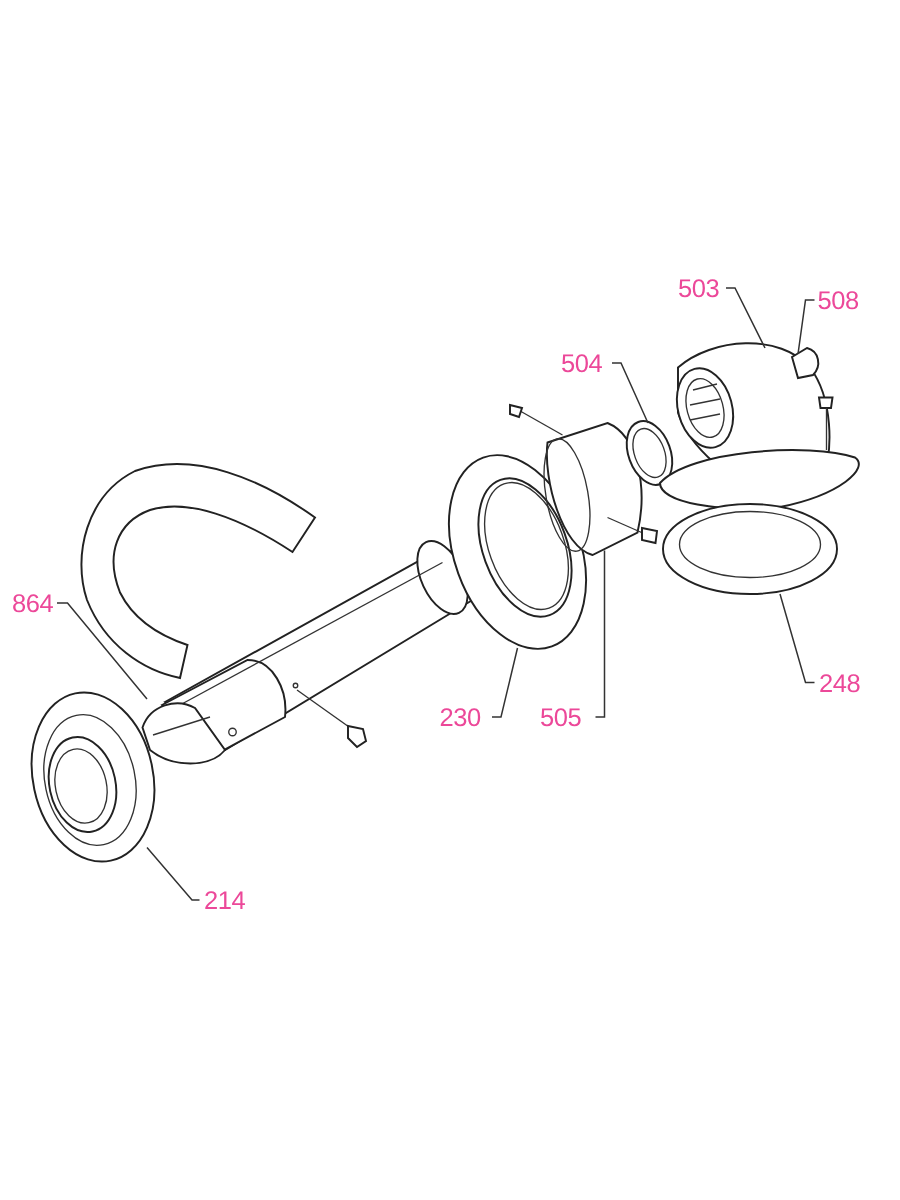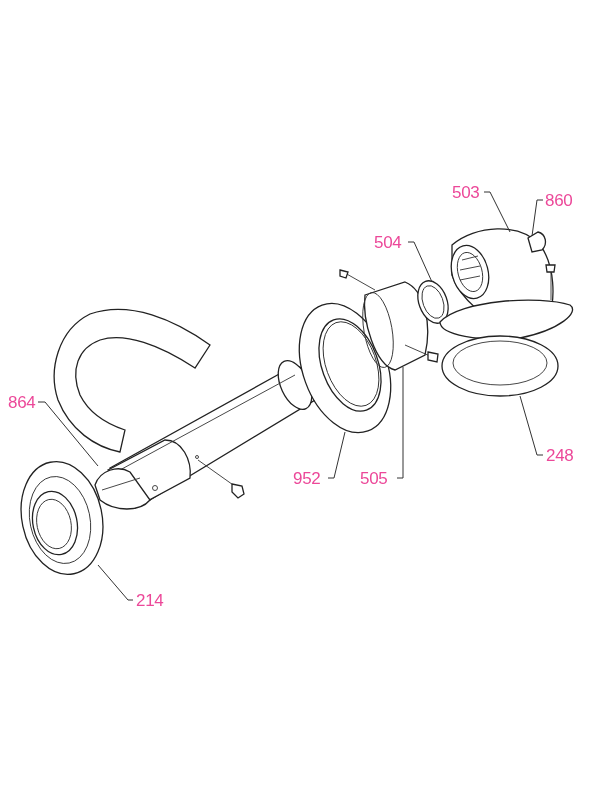--- a/index.html
+++ b/index.html
@@ -92,18 +92,18 @@
     <path class="leader" d="M408,242 L414,242 L432,282"></path>
     <path class="leader" d="M397,478 L403,478 L403,367"></path>
     <path class="leader" d="M328,478 L334,478 L345,432"></path>
     <path class="leader" d="M543,455 L537,455 L520,396"></path>
   </g>
 </svg>
 
 <span class="lbl" style="left:8px; top:393px;">864</span>
 <span class="lbl" style="left:136px; top:591px;">214</span>
 <span class="lbl" style="left:452px; top:183px;">503</span>
-<span class="lbl" style="left:545px; top:191px;">860</span>
+<span class="lbl" style="left:545px; top:191px;">508</span>
 <span class="lbl" style="left:374px; top:233px;">504</span>
 <span class="lbl" style="left:360px; top:469px;">505</span>
-<span class="lbl" style="left:293px; top:469px;">952</span>
+<span class="lbl" style="left:293px; top:469px;">230</span>
 <span class="lbl" style="left:546px; top:446px;">248</span>
 </div>
 
 </body></html>

